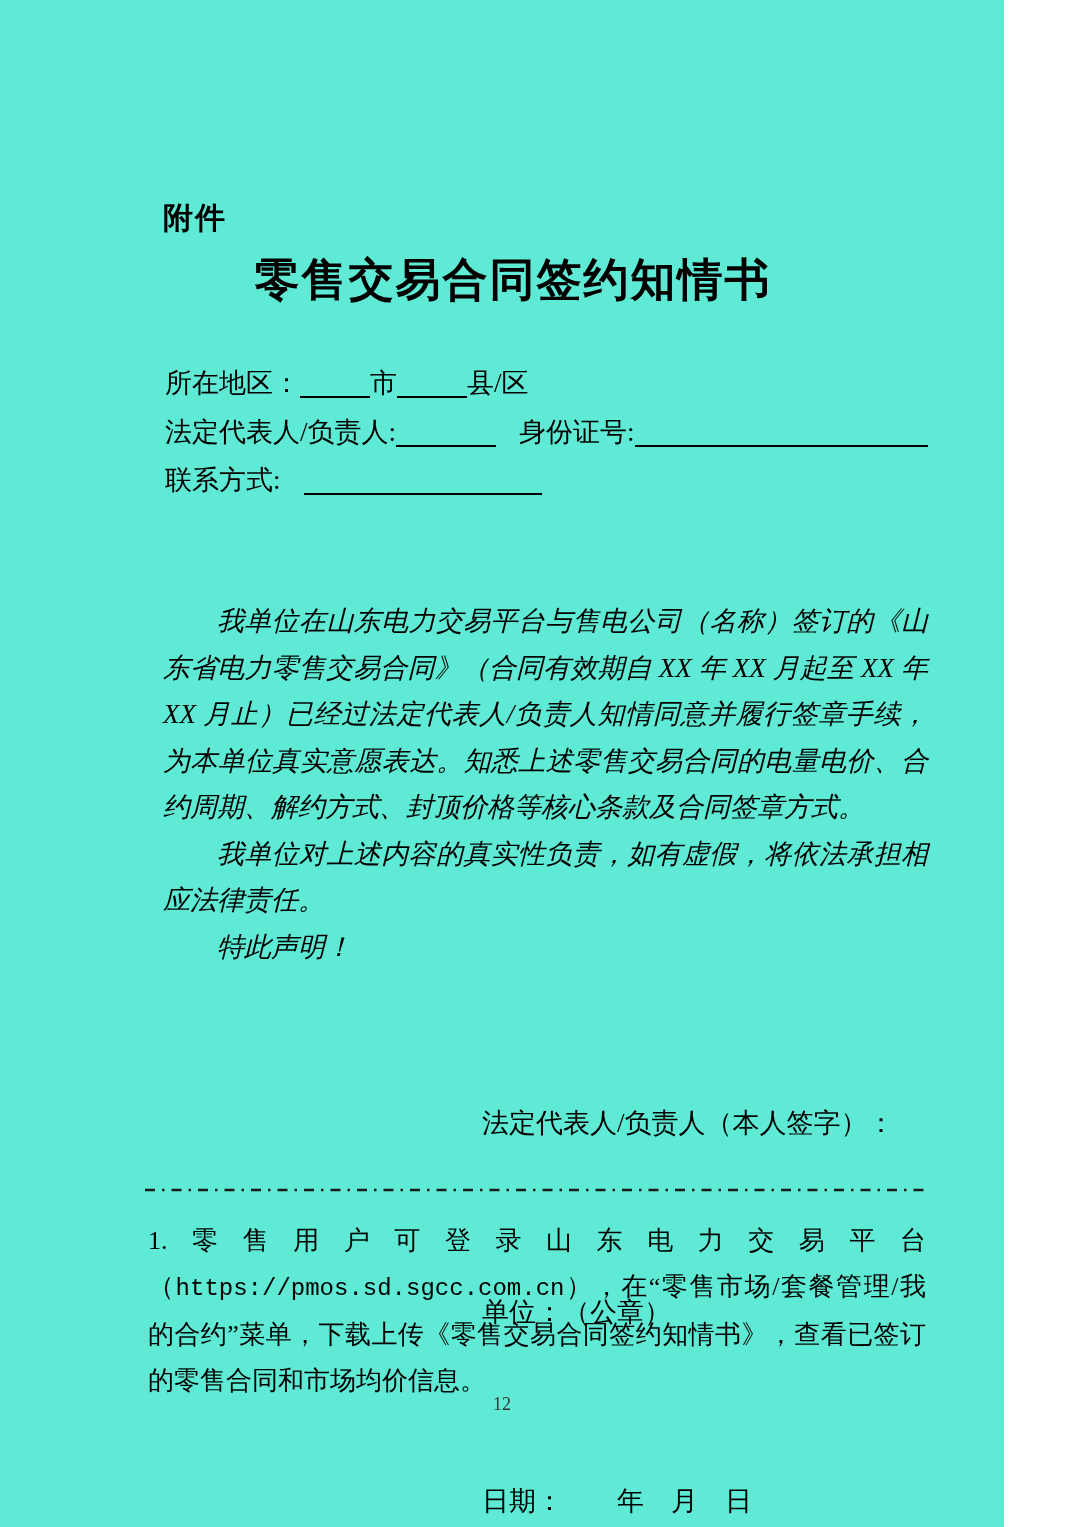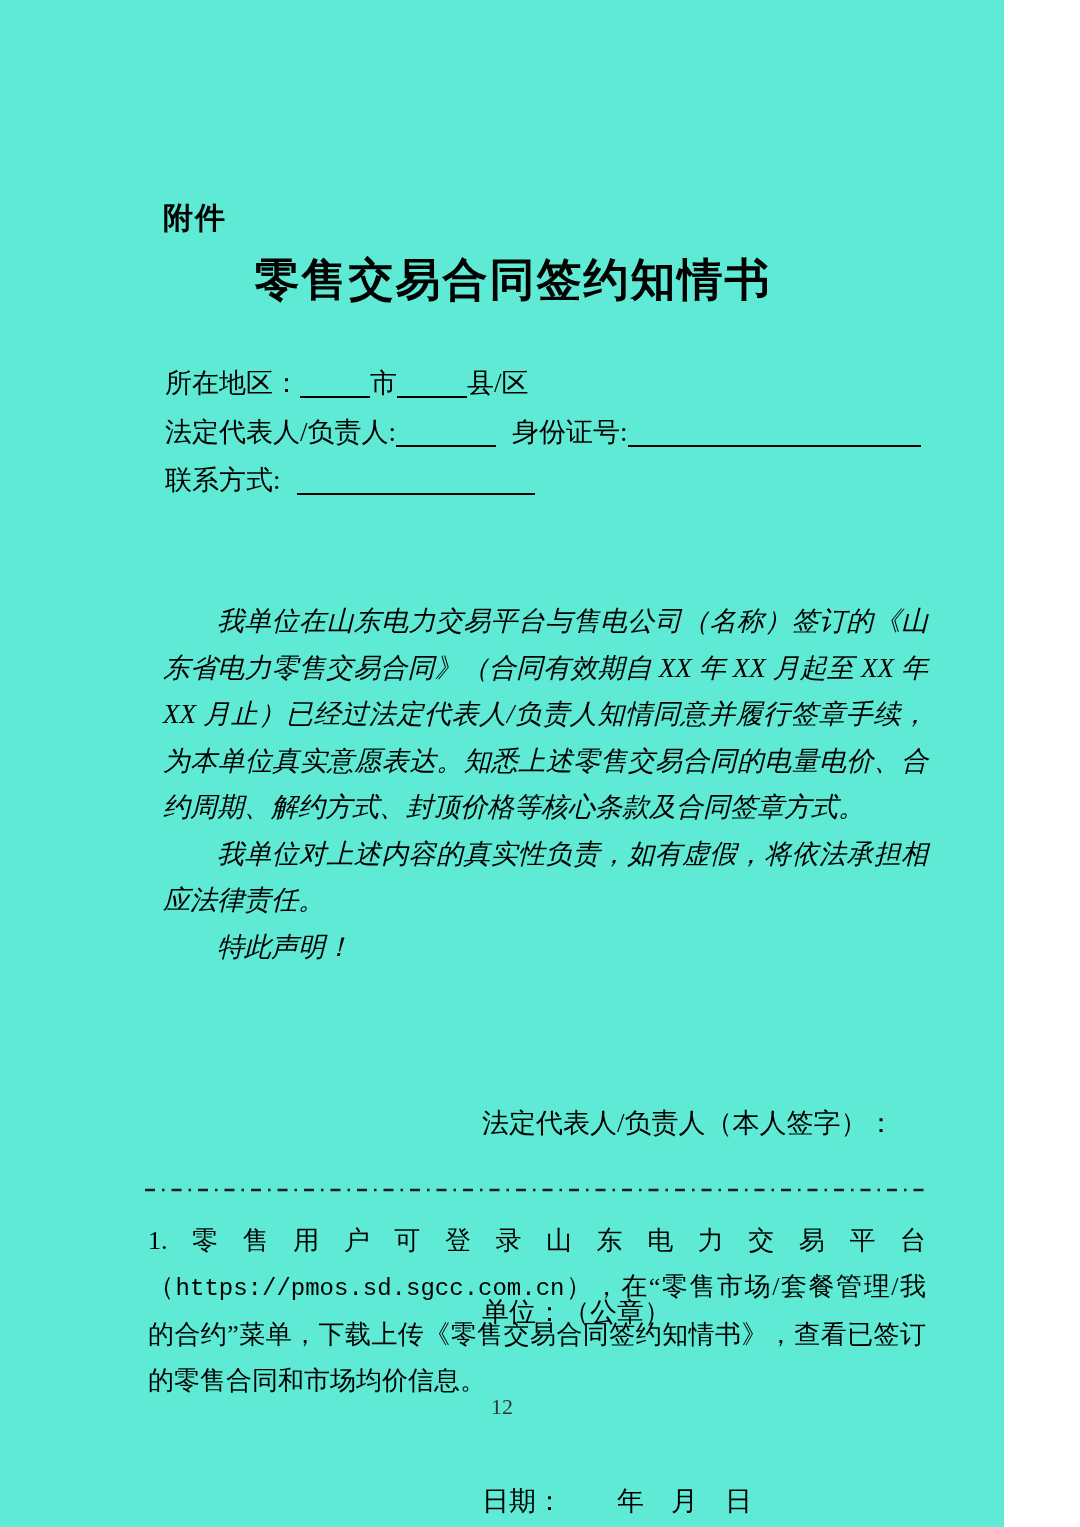--- a/index.html
+++ b/index.html
@@ -23,21 +23,21 @@
   .form-block {
     position:absolute; left:165px; top:359px; width:765px;
     font-size:27px; line-height:48.5px; white-space:nowrap;
   }
   .blank {
     display:inline-block; height:20px;
     border-bottom:2px solid #000;
     vertical-align:-6px;
   }
   .w320{width:320px} .w70{width:70px} .w100{width:100px} .w293{width:293px} .w238{width:238px}
-  .gap24{margin-left:16px}
+  .gap24{margin-left:23px}
   .body-block {
     position:absolute; left:163px; top:598px; width:765px;
     font-size:27px; line-height:46.5px;
     text-align:justify; text-justify:inter-character;
   }
   .body-block p { text-indent:2em;font-style:italic; }
   .sig-block {
     position:absolute; left:482px; top:966px;
     font-size:27px; line-height:63px; white-space:pre;
   }
@@ -45,21 +45,21 @@
     position:absolute; left:145px; top:1188px; width:785px; height:4px;
   }
   .footnote {
     position:absolute; left:148px; top:1218px; width:778px;
     font-size:26px; line-height:46px;
     text-align:justify; text-justify:inter-character;
   }
   .footnote .latin { font-family:"Liberation Mono","DejaVu Sans Mono",monospace; font-size:24px; }
   .page-number {
     position:absolute; left:0; top:1394px; width:100%;
-    text-align:center; font-size:22px; color:#333333;
+    text-align:center; font-size:18px; color:#333333;
     font-family:"Liberation Serif","DejaVu Serif",serif;
   }
 </style>
 </head>
 <body>
 
 <div class="page">
 
   <div class="attachment">附件</div>
 

